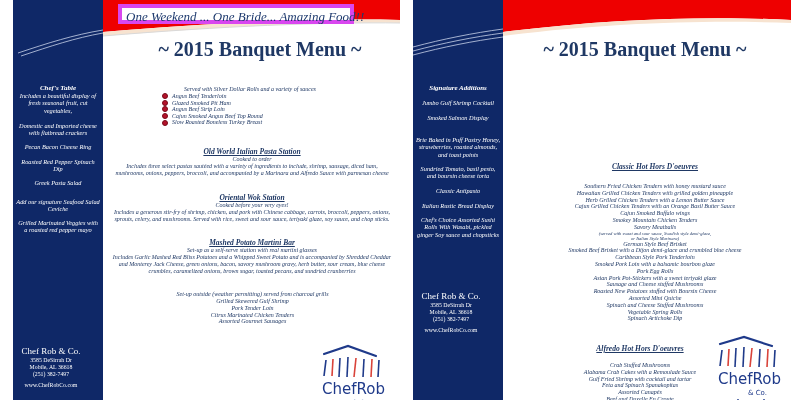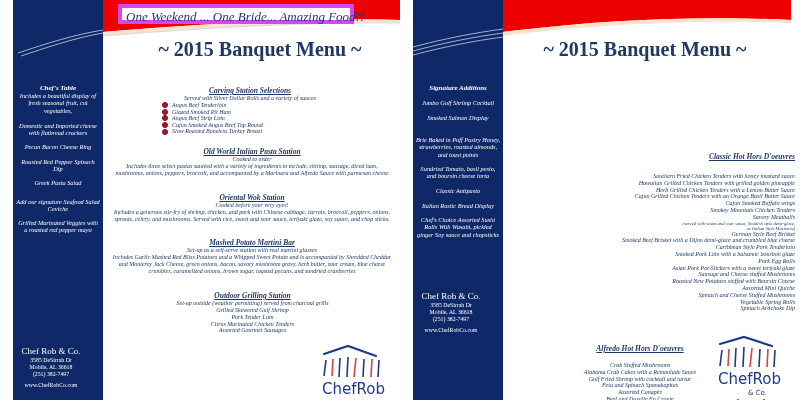--- a/index.html
+++ b/index.html
@@ -94,21 +94,20 @@
       <div class="line">3585 DeSirrah Dr</div>
       <div class="line">Mobile, AL  36618</div>
       <div class="line">(251) 382-7497</div>
       <div class="line web">www.ChefRobCo.com</div>
     </div>
   </div>
 
   <div class="title" style="left:140px; width:240px;">~ 2015 Banquet Menu ~</div>
 
   <div class="main" style="left:115px; width:270px; top:86px;">
-    <div class="sec-head">Carving Station Selections</div>
     <div class="sec-sub">Served with Silver Dollar Rolls and a variety of sauces</div>
     <div class="bullets">
       <div class="bullet">
           <span class="dot"></span>
           <span>Angus Beef Tenderloin</span>
         </div>
       <div class="bullet">
           <span class="dot"></span>
           <span>Glazed Smoked Pit Ham</span>
         </div>
@@ -139,21 +138,20 @@
     <div class="sec-text">Includes a generous stir-fry of shrimp, chicken, and pork with Chinese cabbage, carrots, broccoli, peppers, onions, sprouts, celery, and mushrooms. Served with rice, sweet and sour sauce, teriyaki glaze, soy sauce, and chop sticks.</div>
   </div>
 
   <div class="main" style="left:112px; width:280px; top:238px;">
     <div class="sec-head">Mashed Potato Martini Bar</div>
     <div class="sec-sub">Set-up as a self-serve station with real martini glasses</div>
     <div class="sec-text">Includes Garlic Mashed Red Bliss Potatoes and a Whipped Sweet Potato and is accompanied by Shredded Cheddar and Monterey Jack Cheese, green onions, bacon, savory mushroom gravy, herb butter, sour cream, blue cheese crumbles, caramelized onions, brown sugar, toasted pecans, and sundried cranberries</div>
   </div>
 
   <div class="main" style="left:140px; width:225px; top:291px;">
-    <div class="sec-head">Outdoor Grilling Station</div>
     <div class="sec-sub">Set-up outside (weather permitting) served from charcoal grills</div>
     <div class="list-line">Grilled Skewered Gulf Shrimp</div>
     <div class="list-line">Pork Tender Loin</div>
     <div class="list-line">Citrus Marinated Chicken Tenders</div>
     <div class="list-line">Assorted Gourmet Sausages</div>
   </div>
 
   <svg class="logo" style="left:318px; top:342px;" viewBox="0 0 72 70">
     <path d="M6 12 L30 4 L58 14" stroke="#1f3a8a" stroke-width="2.2" fill="none" stroke-linecap="round"></path>
     <path d="M8 18 L6 34" stroke="#1f3a8a" stroke-width="1.6"></path>
@@ -198,21 +196,21 @@
       <div class="name">Chef Rob &amp; Co.</div>
       <div class="line">3585 DeSirrah Dr</div>
       <div class="line">Mobile, AL  36618</div>
       <div class="line">(251) 382-7497</div>
       <div class="line web">www.ChefRobCo.com</div>
     </div>
   </div>
 
   <div class="title" style="left:125px; width:240px;">~ 2015 Banquet Menu ~</div>
 
-  <div class="main" style="left:115px; width:280px; top:152px;text-align:right;">
+  <div class="main" style="left:115px; width:280px; top:162px;">
     <div class="sec-head">Classic Hot Hors D'oeuvres</div>
     <div style="height:12px;"></div>
     <div class="list-line">Southern Fried Chicken Tenders with honey mustard sauce</div>
     <div class="list-line">Hawaiian Grilled Chicken Tenders with grilled golden pineapple</div>
     <div class="list-line">Herb Grilled Chicken Tenders with a Lemon Butter Sauce</div>
     <div class="list-line">Cajun Grilled Chicken Tenders with an Orange Basil Butter Sauce</div>
     <div class="list-line">Cajun Smoked Buffalo wings</div>
     <div class="list-line">Smokey Mountain Chicken Tenders</div>
     <div class="list-line">Savory Meatballs</div>
     <div class="list-note">(served with sweet and sour sauce, Swedish style demi-glace,</div>

